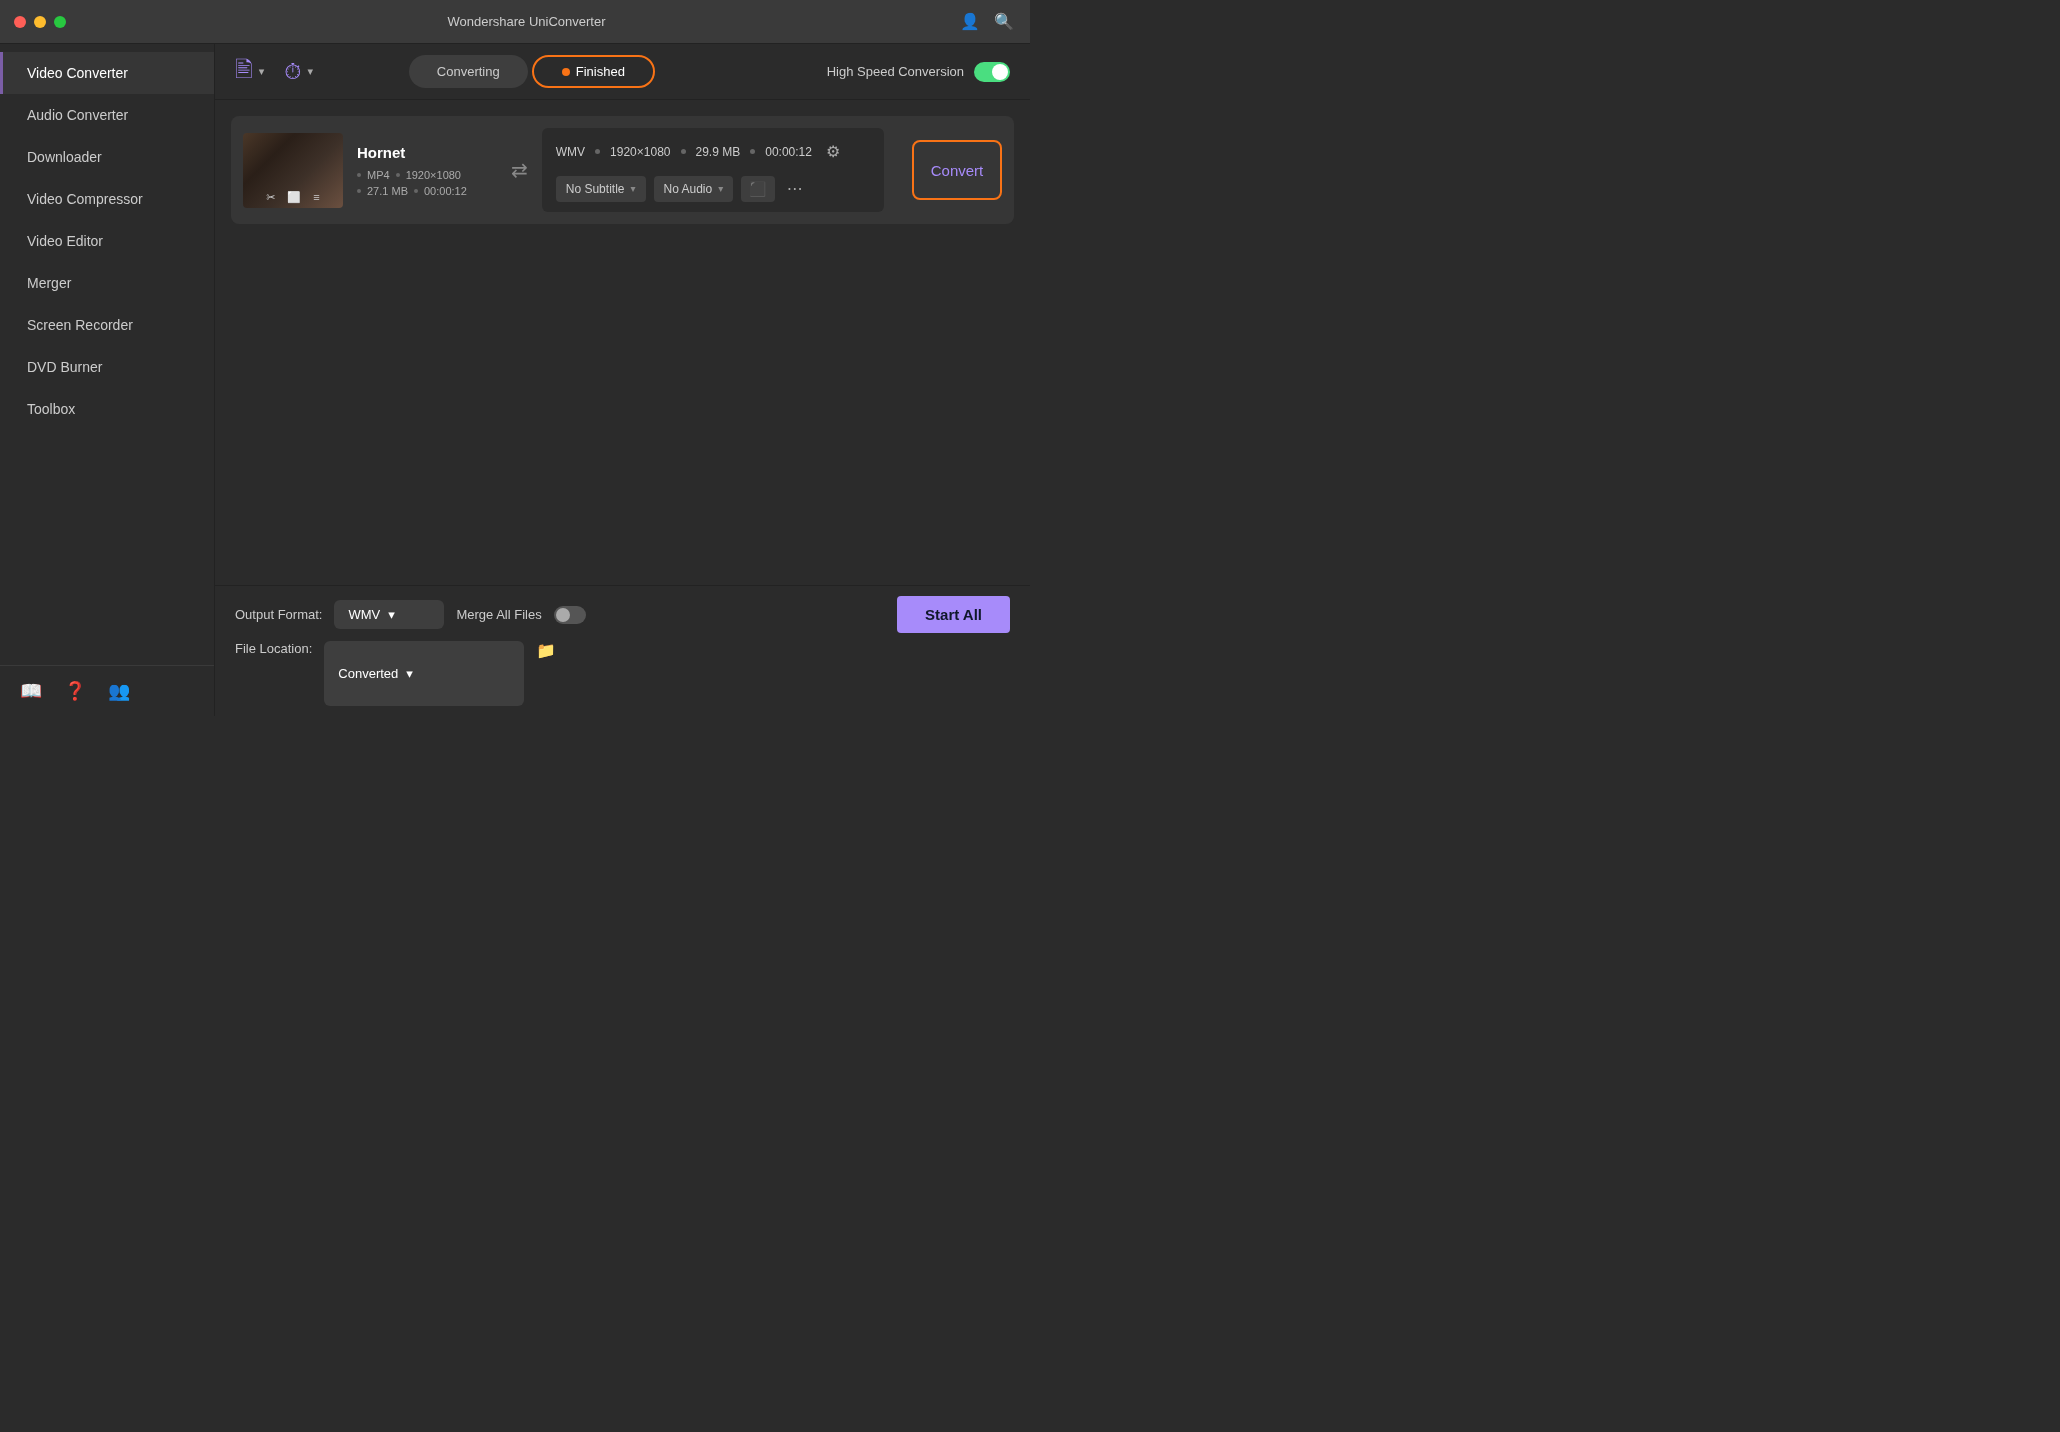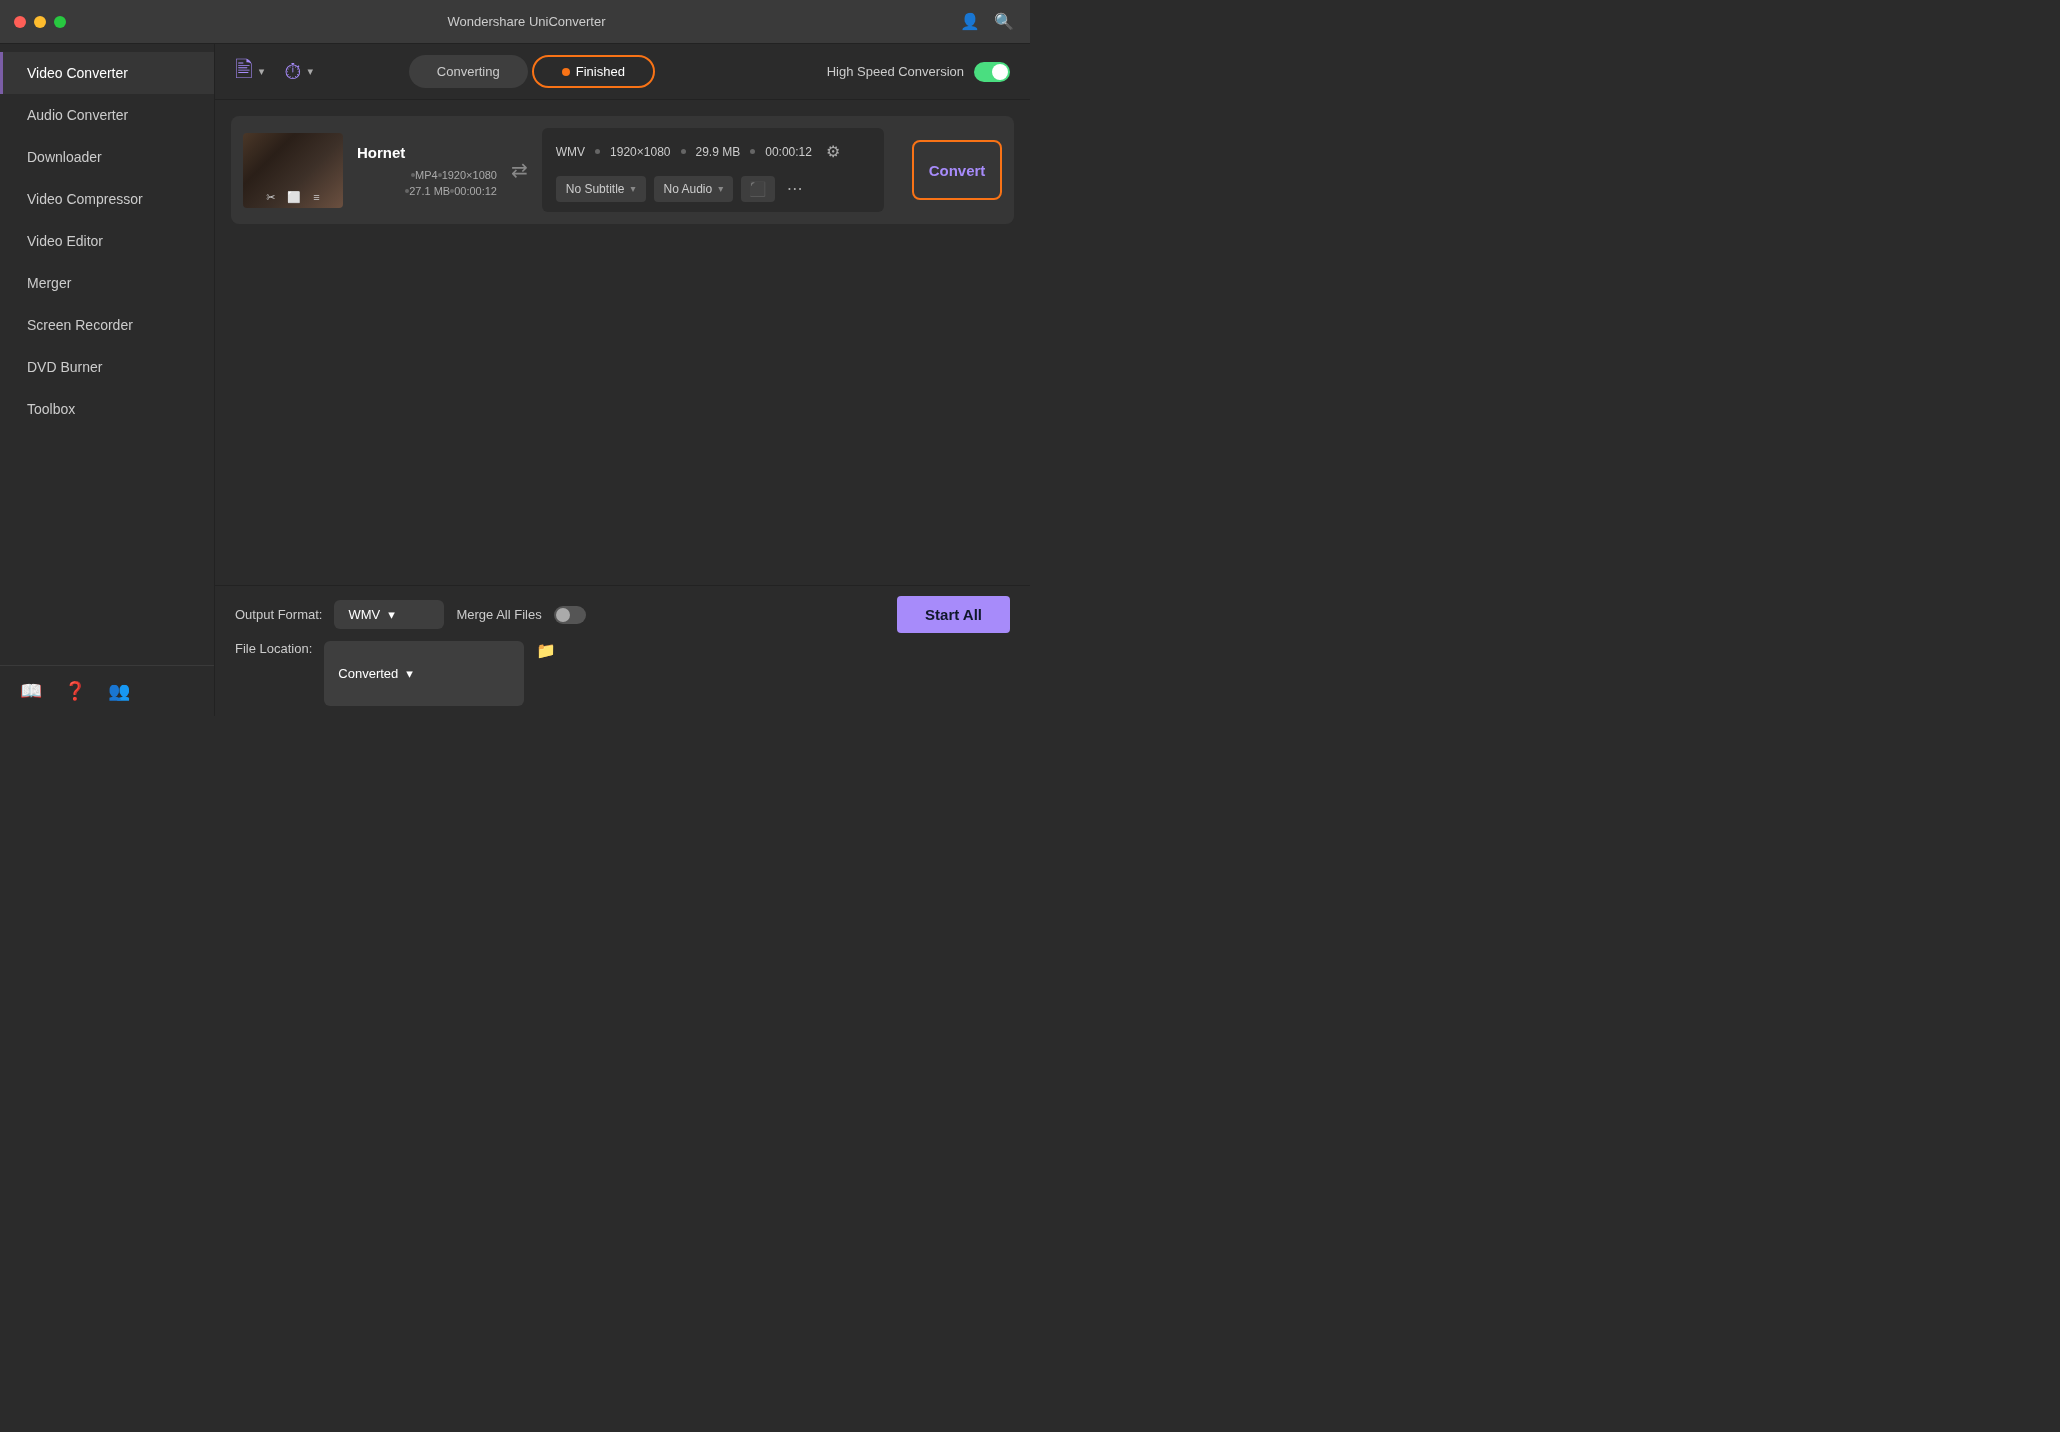--- a/index.html
+++ b/index.html
@@ -240,25 +240,24 @@
       font-weight: 600;
       margin-bottom: 8px;
     }
     .file-meta {
       display: flex;
       flex-direction: column;
       gap: 4px;
     }
     .file-meta-row {
       display: flex;
-      gap: 0;
+      gap: 6px;
       align-items: center;
       color: #aaa;
       font-size: 11px;
-      justify-content: flex-end;
     }
     .meta-dot {
       width: 4px;
       height: 4px;
       border-radius: 50%;
       background: #666;
     }
     .convert-arrow {
       color: #888;
       font-size: 20px;
@@ -331,21 +330,21 @@
       padding: 5px 8px;
     }
     .convert-btn {
       width: 90px;
       height: 60px;
       border-radius: 8px;
       border: 2px solid #f97316;
       background: transparent;
       color: #a78bfa;
       font-size: 15px;
-      font-weight: 700;
+      font-weight: 400;
       cursor: pointer;
       flex-shrink: 0;
       margin-left: 14px;
     }
 
     
     .bottom-bar {
       background: #2b2b2b;
       border-top: 1px solid #222;
       padding: 10px 20px;

